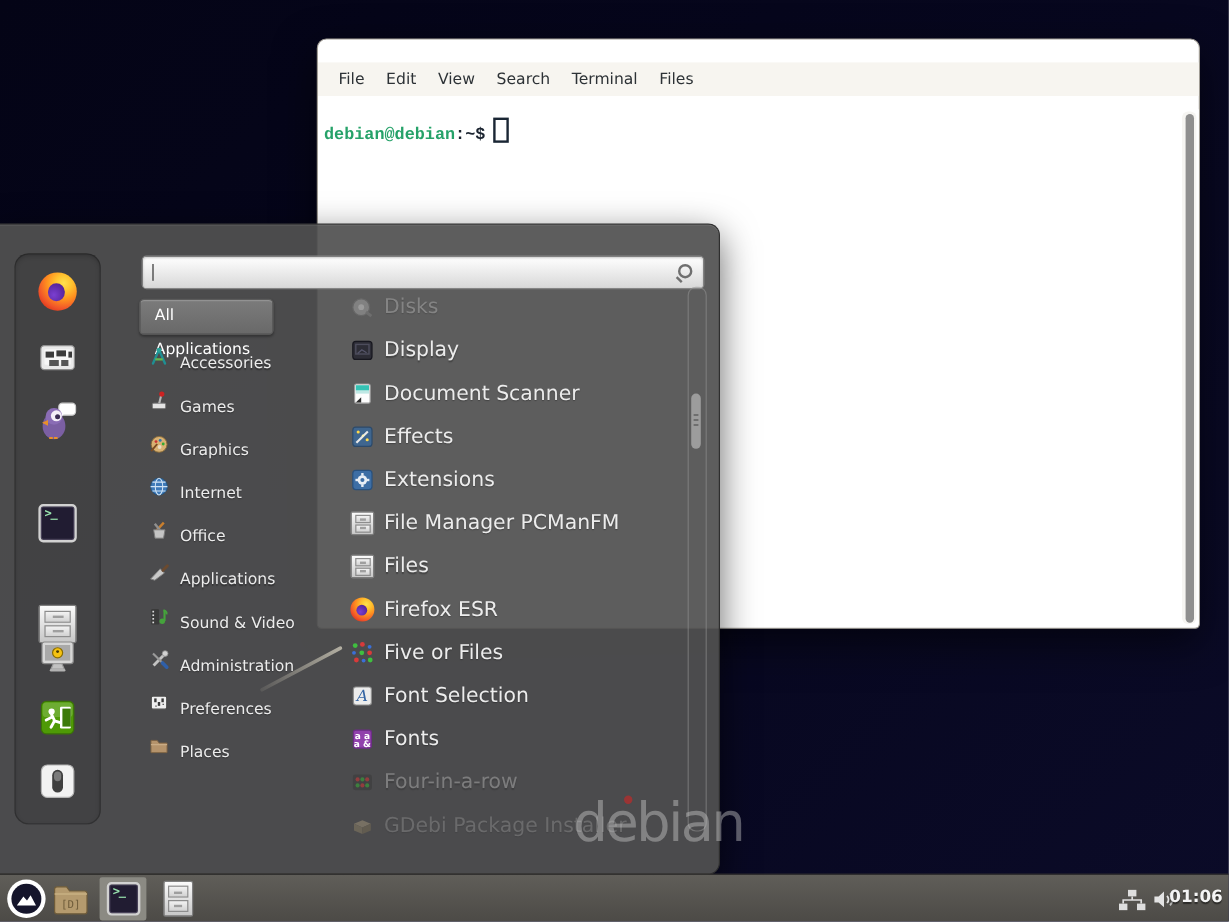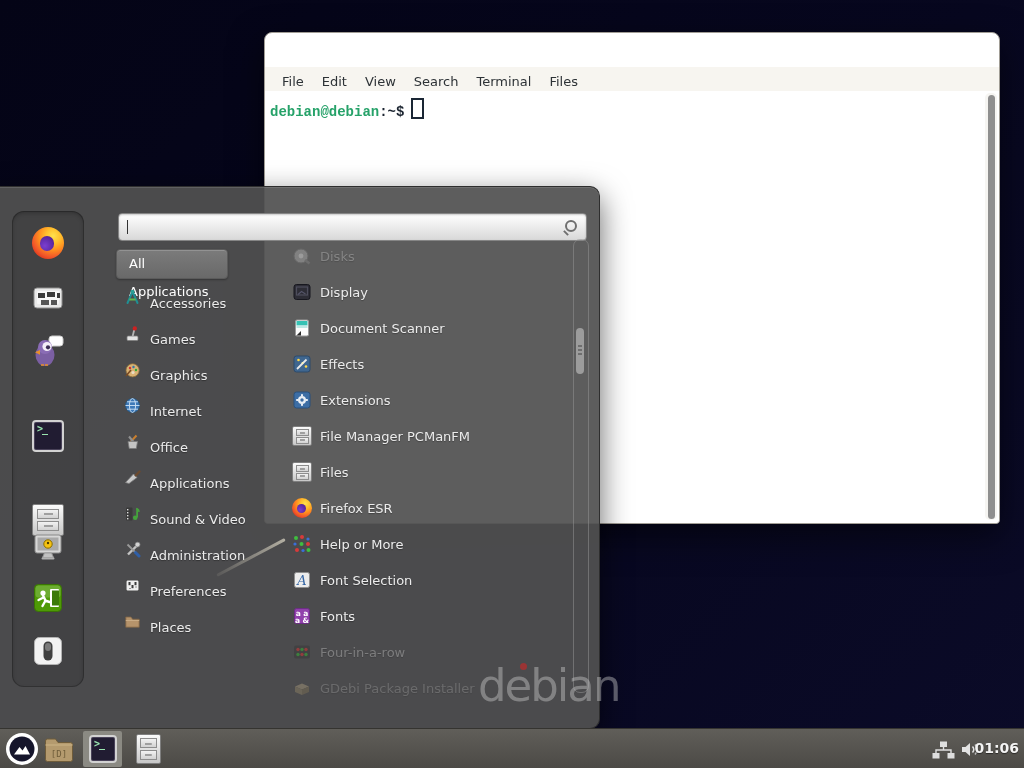--- a/index.html
+++ b/index.html
@@ -13,21 +13,21 @@
   #term-titlebar{left:0;top:0;right:0;height:30px;background:linear-gradient(#fbfaf7,#efece6);
     border-bottom:1px solid #d9d5cc;border-radius:8px 8px 0 0;}
   #term-title{width:100%;text-align:center;line-height:30px;font-size:13px;font-weight:bold;color:#43474c;}
   .win-icon{left:13px;top:9px;width:9px;height:13px;background:#3d4a55;border-radius:1px;box-shadow:inset 0 3px 0 #5d6a75;}
   .winbtn{top:8px;width:16px;height:16px;cursor:pointer;}
   .winbtn-min{right:94px;} .winbtn-min::before{content:"";position:absolute;left:4px;bottom:4px;width:8px;height:3px;background:#3d4a55;}
   .winbtn-max{right:60px;} .winbtn-max::before{content:"";position:absolute;left:3px;top:4px;width:7px;height:6px;border:2px solid #3d4a55;}
   .winbtn-close{right:26px;}
   .winbtn-close::before,.winbtn-close::after{content:"";position:absolute;left:2px;top:7px;width:12px;height:3px;background:#3d4a55;}
   .winbtn-close::before{transform:rotate(45deg);} .winbtn-close::after{transform:rotate(-45deg);}
-  #term-menubar{left:0;top:34px;right:0;height:28px;background:#f7f5f0;display:flex;align-items:center;padding-left:8px;}
+  #term-menubar{left:0;top:19px;right:0;height:28px;background:#f7f5f0;display:flex;align-items:center;padding-left:8px;}
   .tmenu{font-size:13px;color:#2d3236;padding:4px 9px;cursor:pointer;}
   #term-content{left:0;top:58px;right:0;bottom:0;background:#fff;border-radius:0 0 4px 4px;font-family:"DejaVu Sans Mono","Liberation Mono",monospace;font-size:14px;}
   #prompt-line{left:5px;top:7px;white-space:pre;font-family:Liberation Mono, monospace;}
   #prompt-user{color:#26a269;font-weight:bold;}
   #prompt-suffix{color:#1b2430;font-weight:bold;}
   #term-cursor{display:inline-block;width:9px;height:17px;border:2px solid #1a2634;background:#fff;vertical-align:-3px;margin-left:7px;}
   #term-scroll-track{right:2px;top:2px;width:12px;bottom:3px;background:#f6f5f2;border-radius:5px;}
   #term-scroll-thumb{right:2px;top:2px;width:7px;height:424px;background:#8f8f8f;border-radius:4px;cursor:pointer;}
 
   
@@ -50,21 +50,21 @@
     background:linear-gradient(#7b7b7b,#696969);box-shadow:inset 0 1px 0 rgba(255,255,255,.18),0 1px 2px rgba(0,0,0,.3);
     color:#fff;font-size:13px;line-height:28px;padding-left:12px;box-sizing:border-box;cursor:pointer;}
   
   #cats{left:116px;top:92px;width:156px;}
   .cat{display:flex;align-items:center;height:36px;padding-left:8px;gap:9px;cursor:pointer;}
   .cat-label{font-size:13px;color:#ececec;text-shadow:0 1px 1px rgba(0,0,0,.35);white-space:nowrap;margin-top:12px;}
   .ci{width:17px;height:17px;flex:none;}
   
   #apps{left:280px;top:51px;width:288px;}
   .app{display:flex;align-items:center;height:36px;padding-left:12px;gap:8px;cursor:pointer;}
-  .app-label{font-size:13px;color:#ececec;text-shadow:0 1px 1px rgba(0,0,0,.3);white-space:nowrap;}
+  .app-label{font-size:17px;color:#ececec;text-shadow:0 1px 1px rgba(0,0,0,.3);white-space:nowrap;}
   .app.disabled .app-label{color:#a5a5a5;}
   .app.disabled{opacity:.55;}
   .app.fading{opacity:.35;}
   .ai{width:20px;height:20px;flex:none;position:relative;}
   
   #menu-scroll-track{left:573px;top:52px;width:14px;height:452px;border:1px solid rgba(145,145,145,.55);border-radius:7px;}
   #menu-scroll-thumb{left:2px;top:88px;width:8px;height:46px;background:#9c9c9c;border-radius:4px;cursor:pointer;}
   #menu-scroll-thumb::before{content:"";position:absolute;left:2px;top:17px;width:4px;height:10px;
     background:repeating-linear-gradient(#6e6e6e 0 2px,transparent 2px 4px);}
   
@@ -328,21 +328,21 @@
         <circle cx="4" cy="4" r="2" fill="#3fbf3f"></circle>
           <circle cx="10" cy="3" r="2" fill="#d83a3a"></circle>
           <circle cx="16" cy="5" r="1.6" fill="#3a6fd8"></circle>
         <circle cx="3" cy="10" r="1.6" fill="#3a6fd8"></circle>
           <circle cx="9.5" cy="10" r="2" fill="#3fbf3f"></circle>
           <circle cx="16" cy="10" r="2" fill="#d83a3a"></circle>
         <circle cx="5" cy="16" r="2" fill="#d83a3a"></circle>
           <circle cx="11" cy="16.5" r="1.6" fill="#3a6fd8"></circle>
           <circle cx="16.5" cy="16" r="2" fill="#3fbf3f"></circle>
       </svg>
-      <span class="app-label">Help or More</span>
+      <span class="app-label">Five or Files</span>
     </div>
     <div class="app">
       <svg class="ai" viewBox="0 0 20 20">
         <rect x="2.5" y="2.5" width="15" height="15" rx="2" fill="#ececec" stroke="#8f8f8f"></rect>
         <text x="10" y="14.5" font-size="13" font-style="italic" font-family="DejaVu Serif, serif" fill="#3465a4" text-anchor="middle">A</text>
       </svg>
       <span class="app-label">Font Selection</span>
     </div>
     <div class="app">
       <svg class="ai" viewBox="0 0 20 20">

